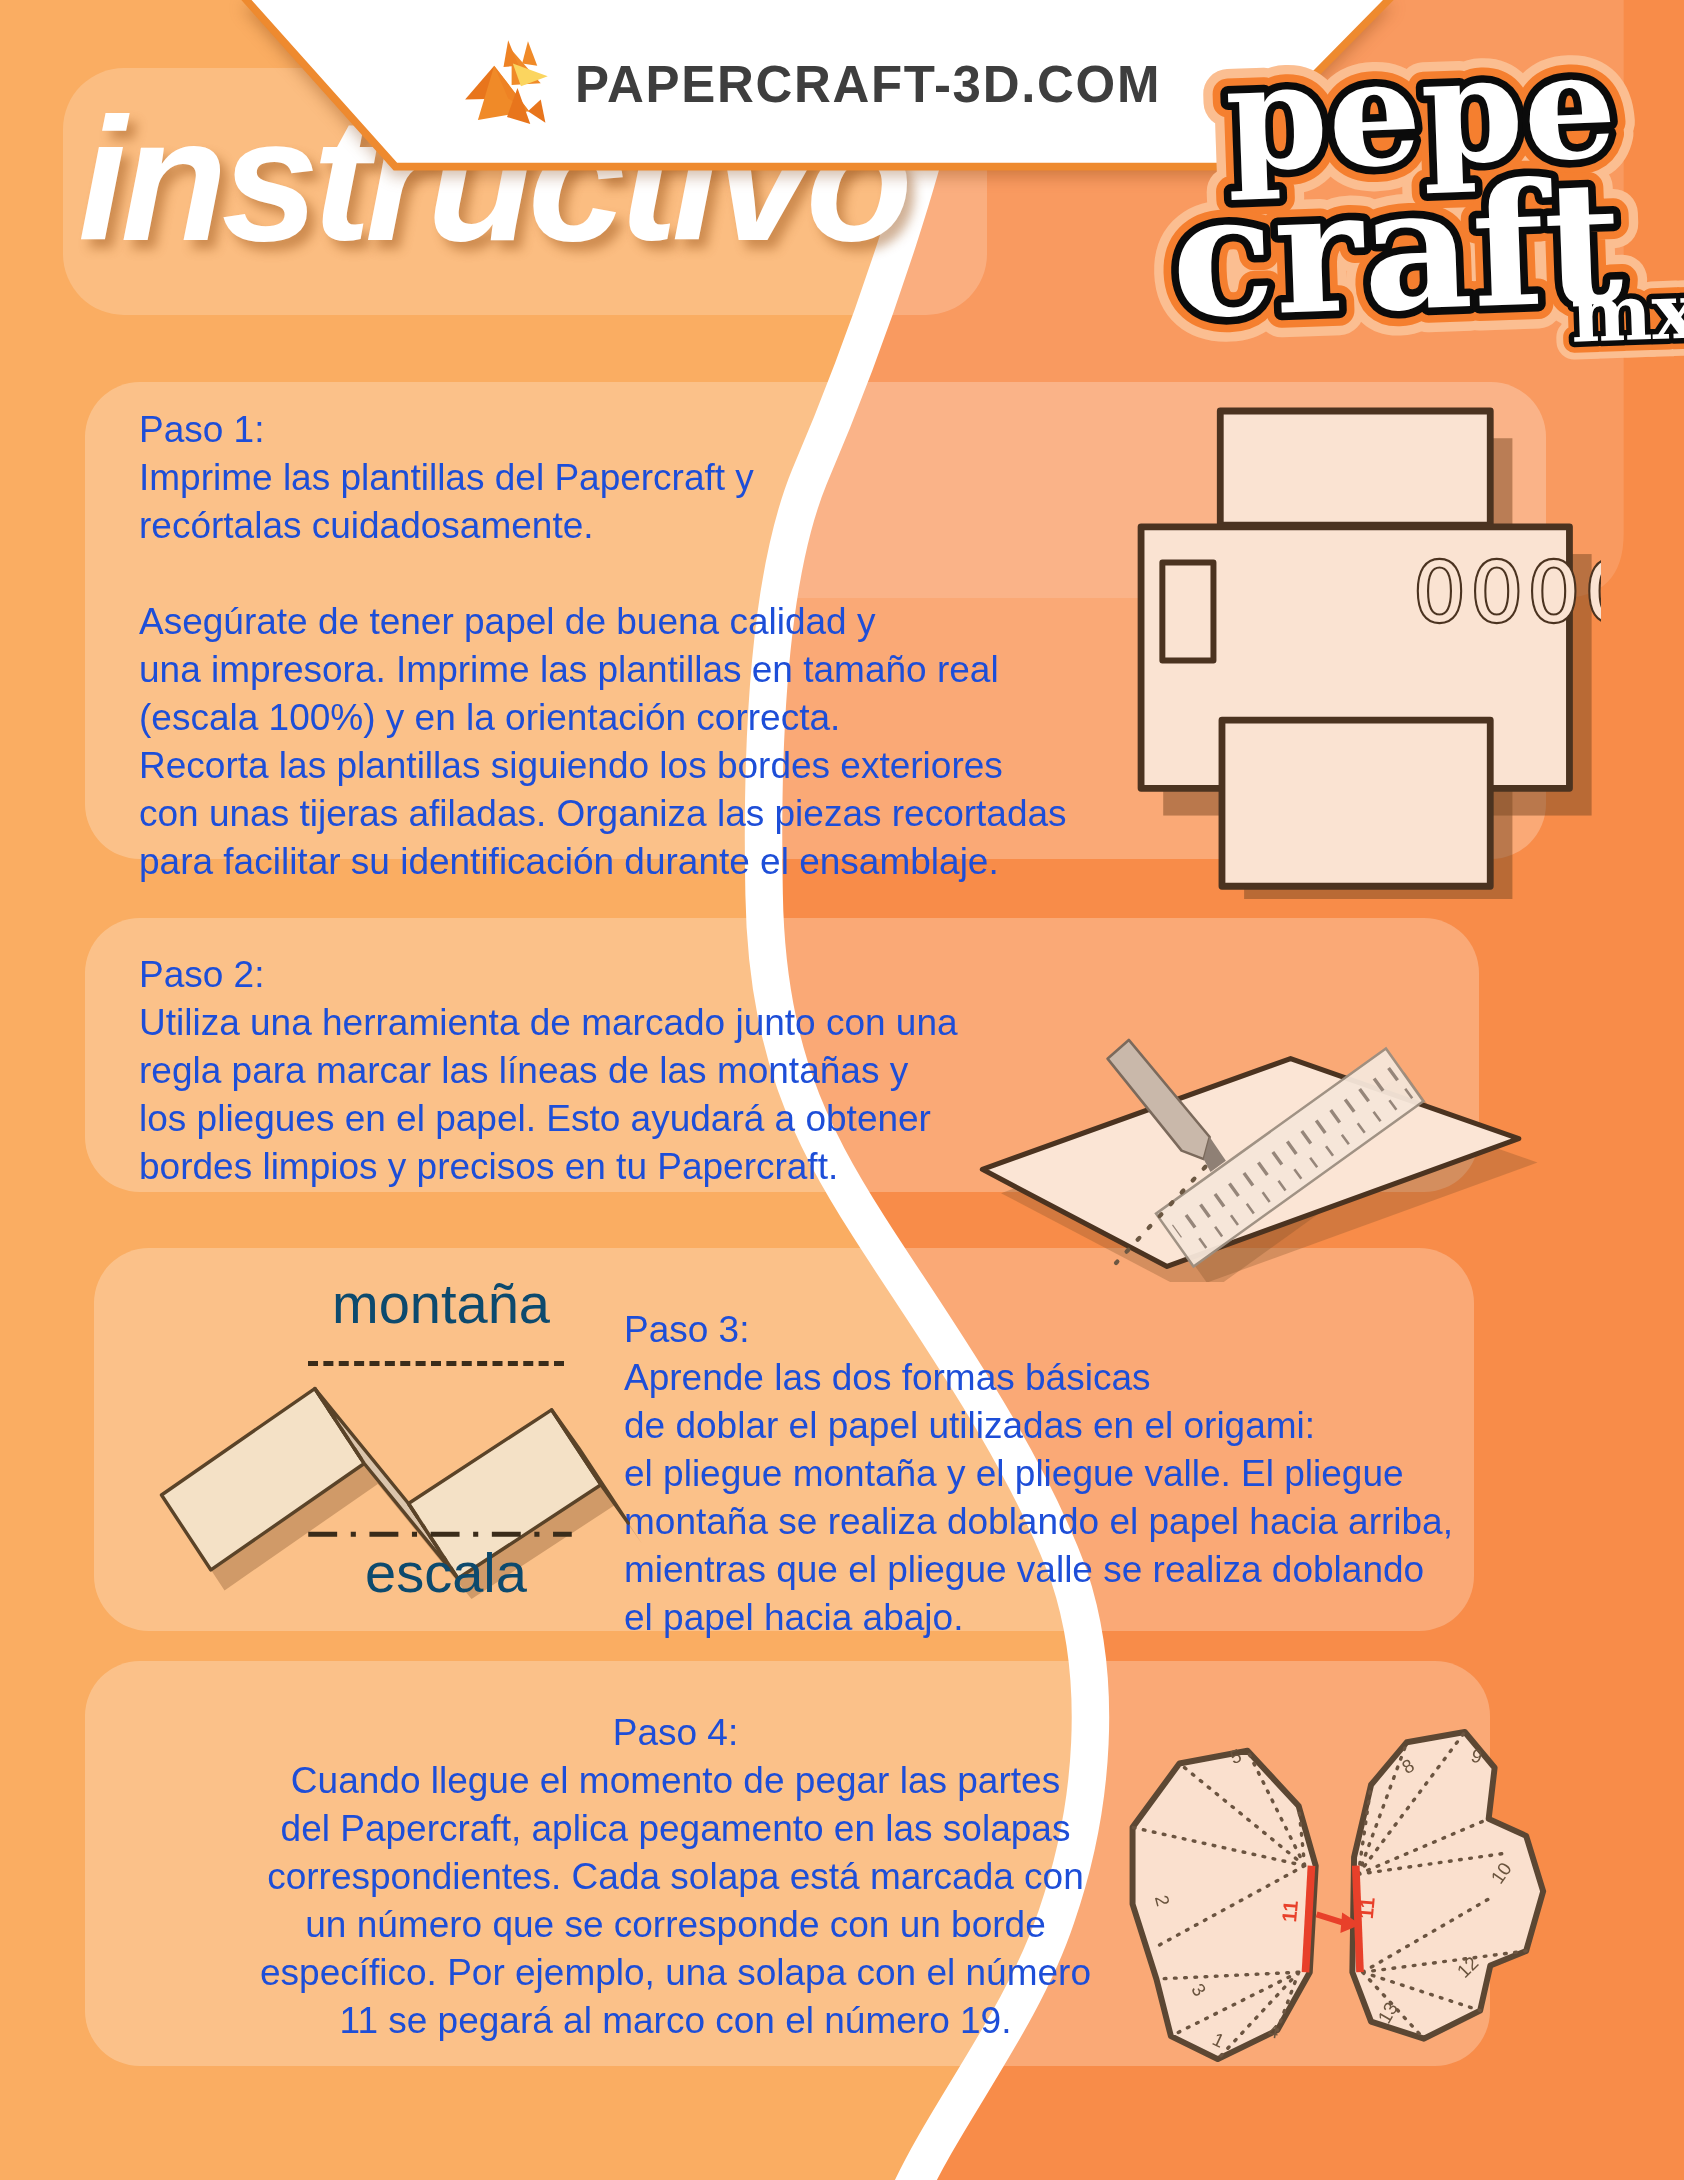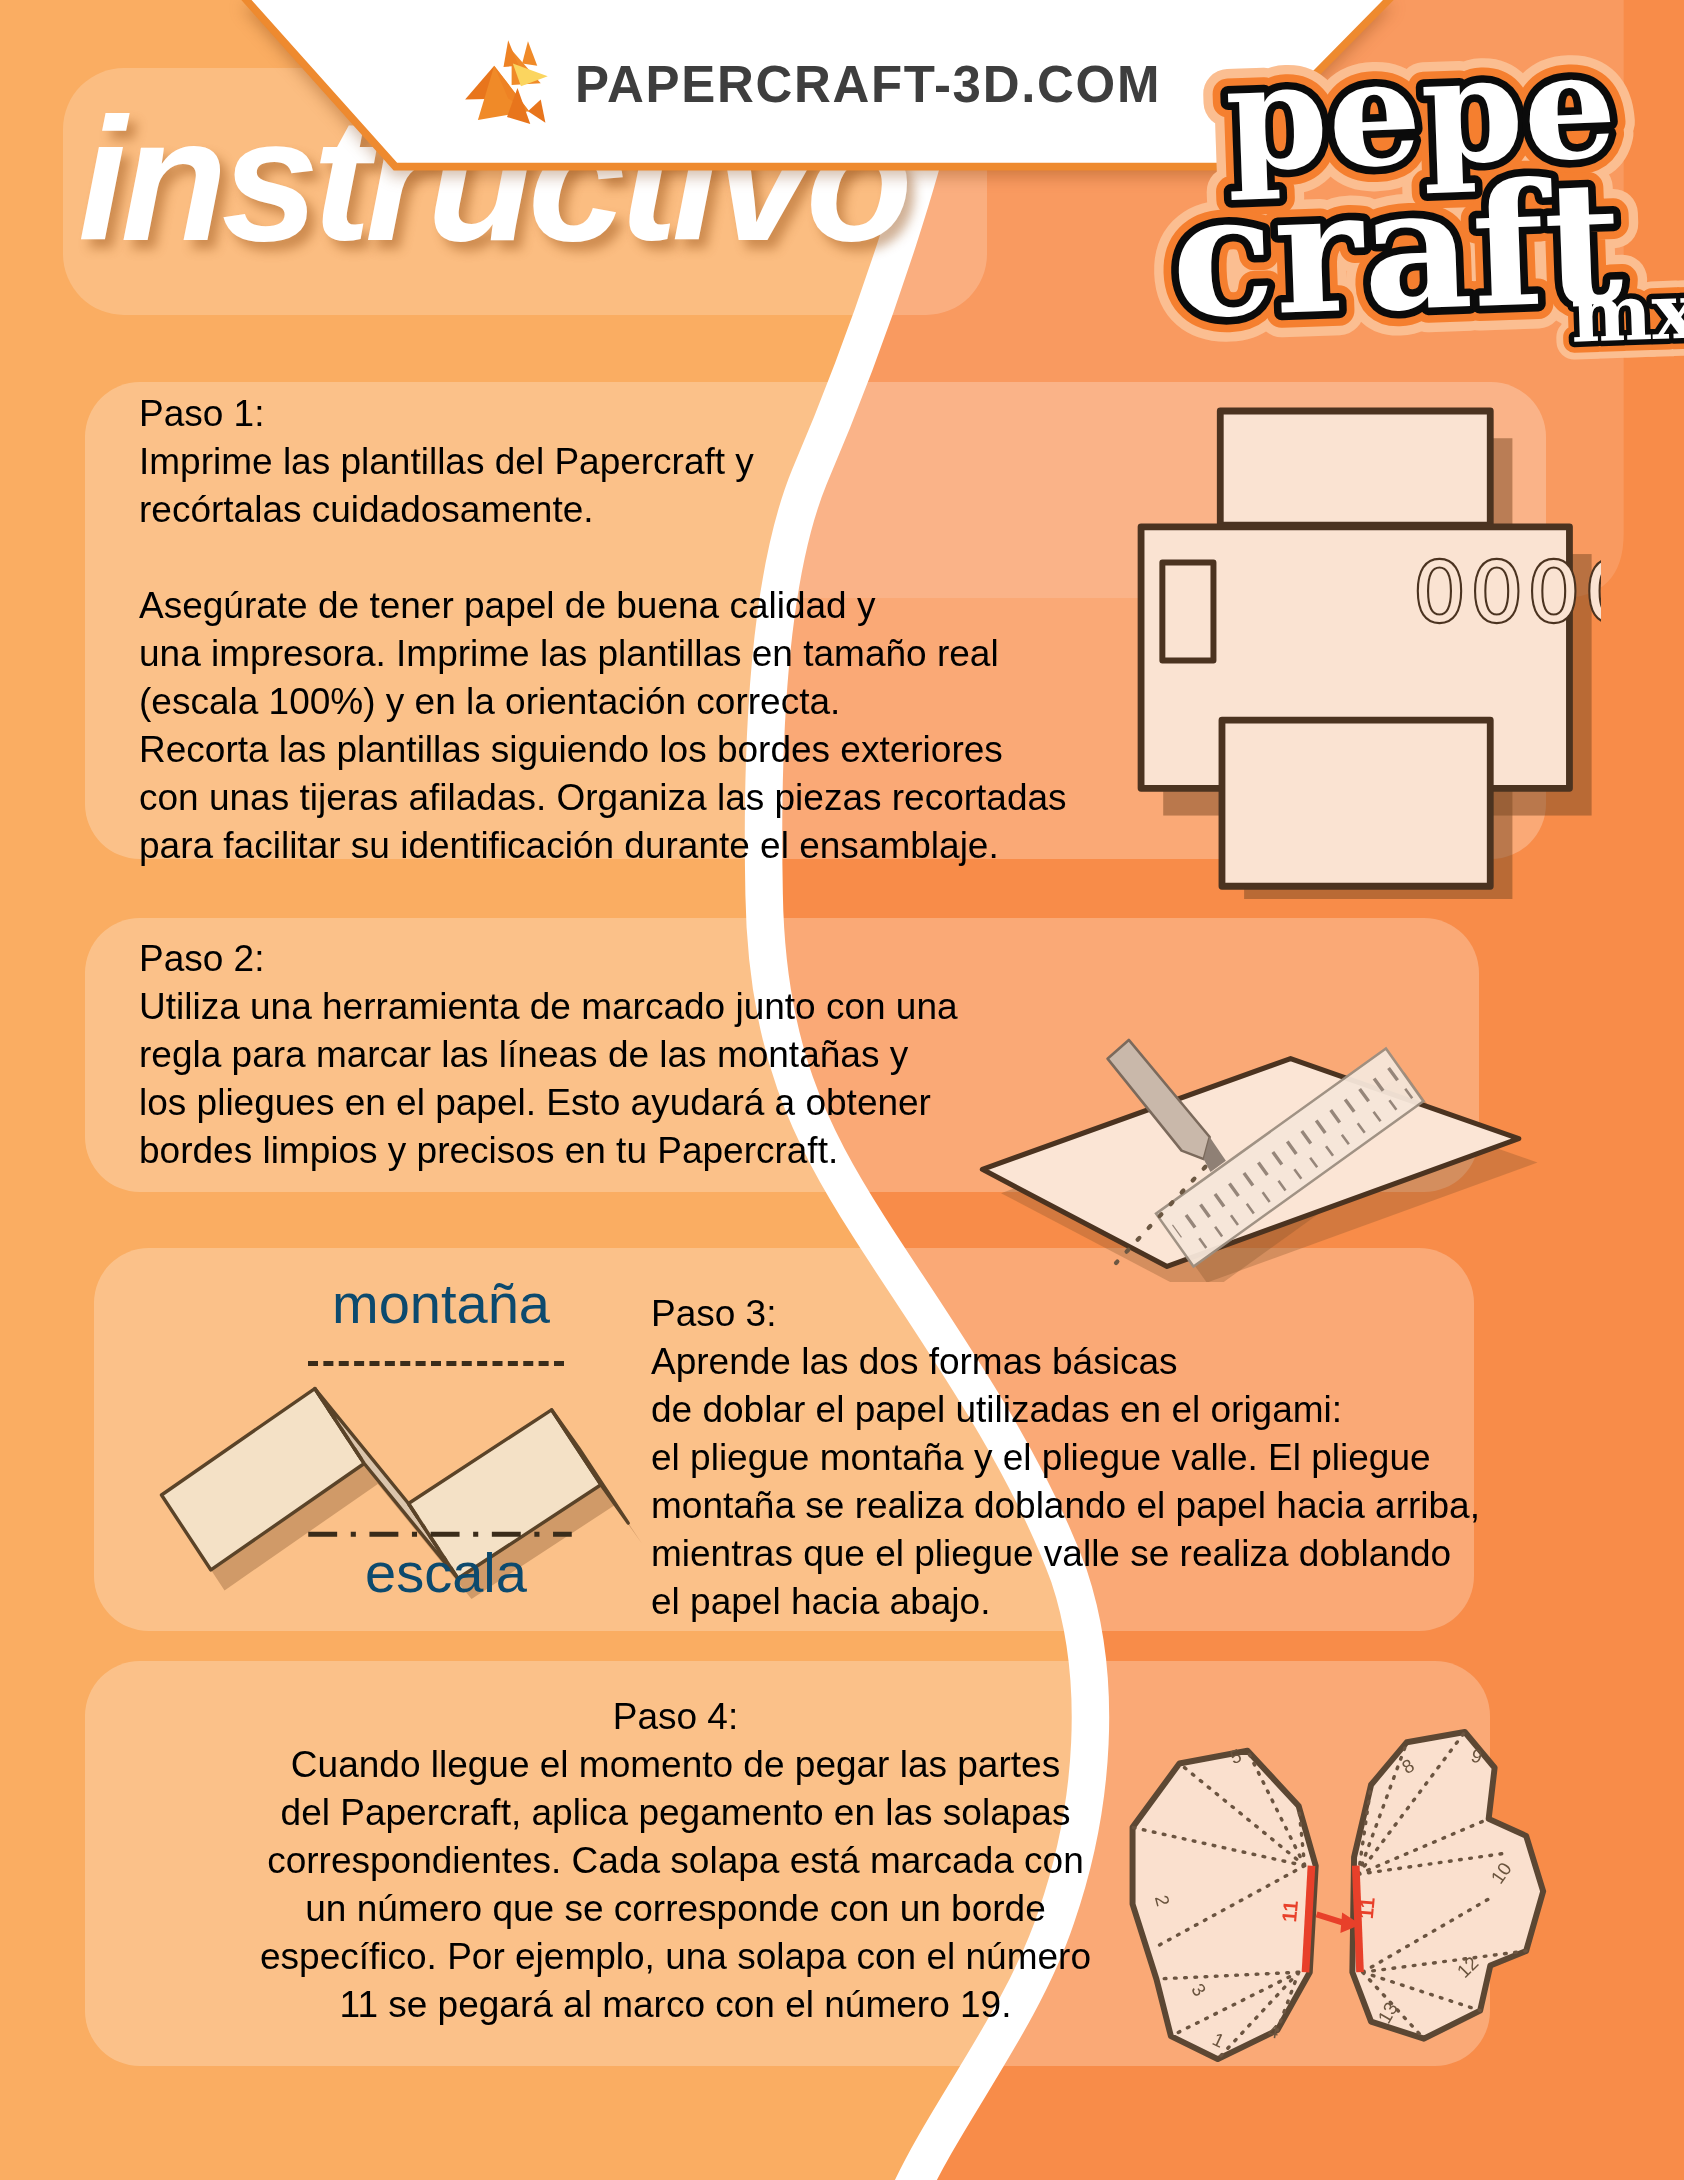--- a/index.html
+++ b/index.html
@@ -13,21 +13,21 @@
   .page-title{position:absolute;left:78px;top:92px;z-index:2;color:#fff;
               font-size:175px;line-height:1;font-weight:bold;font-style:italic;
               letter-spacing:-6px;white-space:nowrap;
               text-shadow:7.7px 9.4px 11px rgba(150,80,20,0.45);}
   .banner-svg{position:absolute;left:0;top:0;z-index:3;
               filter:drop-shadow(0 6px 7.7px rgba(130,60,10,0.35));}
   .banner-content{position:absolute;left:443px;top:12px;height:145px;z-index:4;
                   display:flex;align-items:center;gap:4px;}
   .site-url{font-size:51px;font-weight:bold;color:#3E3E3E;letter-spacing:1.7px;white-space:nowrap;}
   .brand-svg{position:absolute;left:1107px;top:8.5px;z-index:3;}
-  .step{position:absolute;z-index:2;color:#000000;font-size:37px;line-height:48px;}
+  .step{position:absolute;z-index:2;color:#1d4ed8;font-size:37px;line-height:48px;margin-top:16px;}
   .step-label{white-space:nowrap;}
   .step-text{white-space:pre-line;}
   .illus{position:absolute;z-index:2;}
   .fold-label{position:absolute;z-index:2;color:#0c4a6e;font-size:56px;line-height:1;white-space:nowrap;}
   .mountain-line{position:absolute;z-index:2;left:308px;top:1361px;width:256px;height:0;
                  border-top:5.1px dashed #3A2C1A;}
 </style>
 </head>
 <body>
 
@@ -108,21 +108,21 @@
 con unas tijeras afiladas. Organiza las piezas recortadas
 para facilitar su identificación durante el ensamblaje.</div>
   </div>
   <div class="step" style="left:139px;top:935px;width:1073px;">
     <div class="step-label">Paso 2:</div>
     <div class="step-text">Utiliza una herramienta de marcado junto con una
 regla para marcar las líneas de las montañas y
 los pliegues en el papel. Esto ayudará a obtener
 bordes limpios y precisos en tu Papercraft.</div>
   </div>
-  <div class="step" style="left:651px;top:1290px;width:860px;">
+  <div class="step" style="left:624px;top:1290px;width:860px;">
     <div class="step-label">Paso 3:</div>
     <div class="step-text">Aprende las dos formas básicas
 de doblar el papel utilizadas en el origami:
 el pliegue montaña y el pliegue valle. El pliegue
 montaña se realiza doblando el papel hacia arriba,
 mientras que el pliegue valle se realiza doblando
 el papel hacia abajo.</div>
   </div>
   <div class="step" style="left:139px;top:1693px;width:1073px;text-align:center;">
     <div class="step-label">Paso 4:</div>

